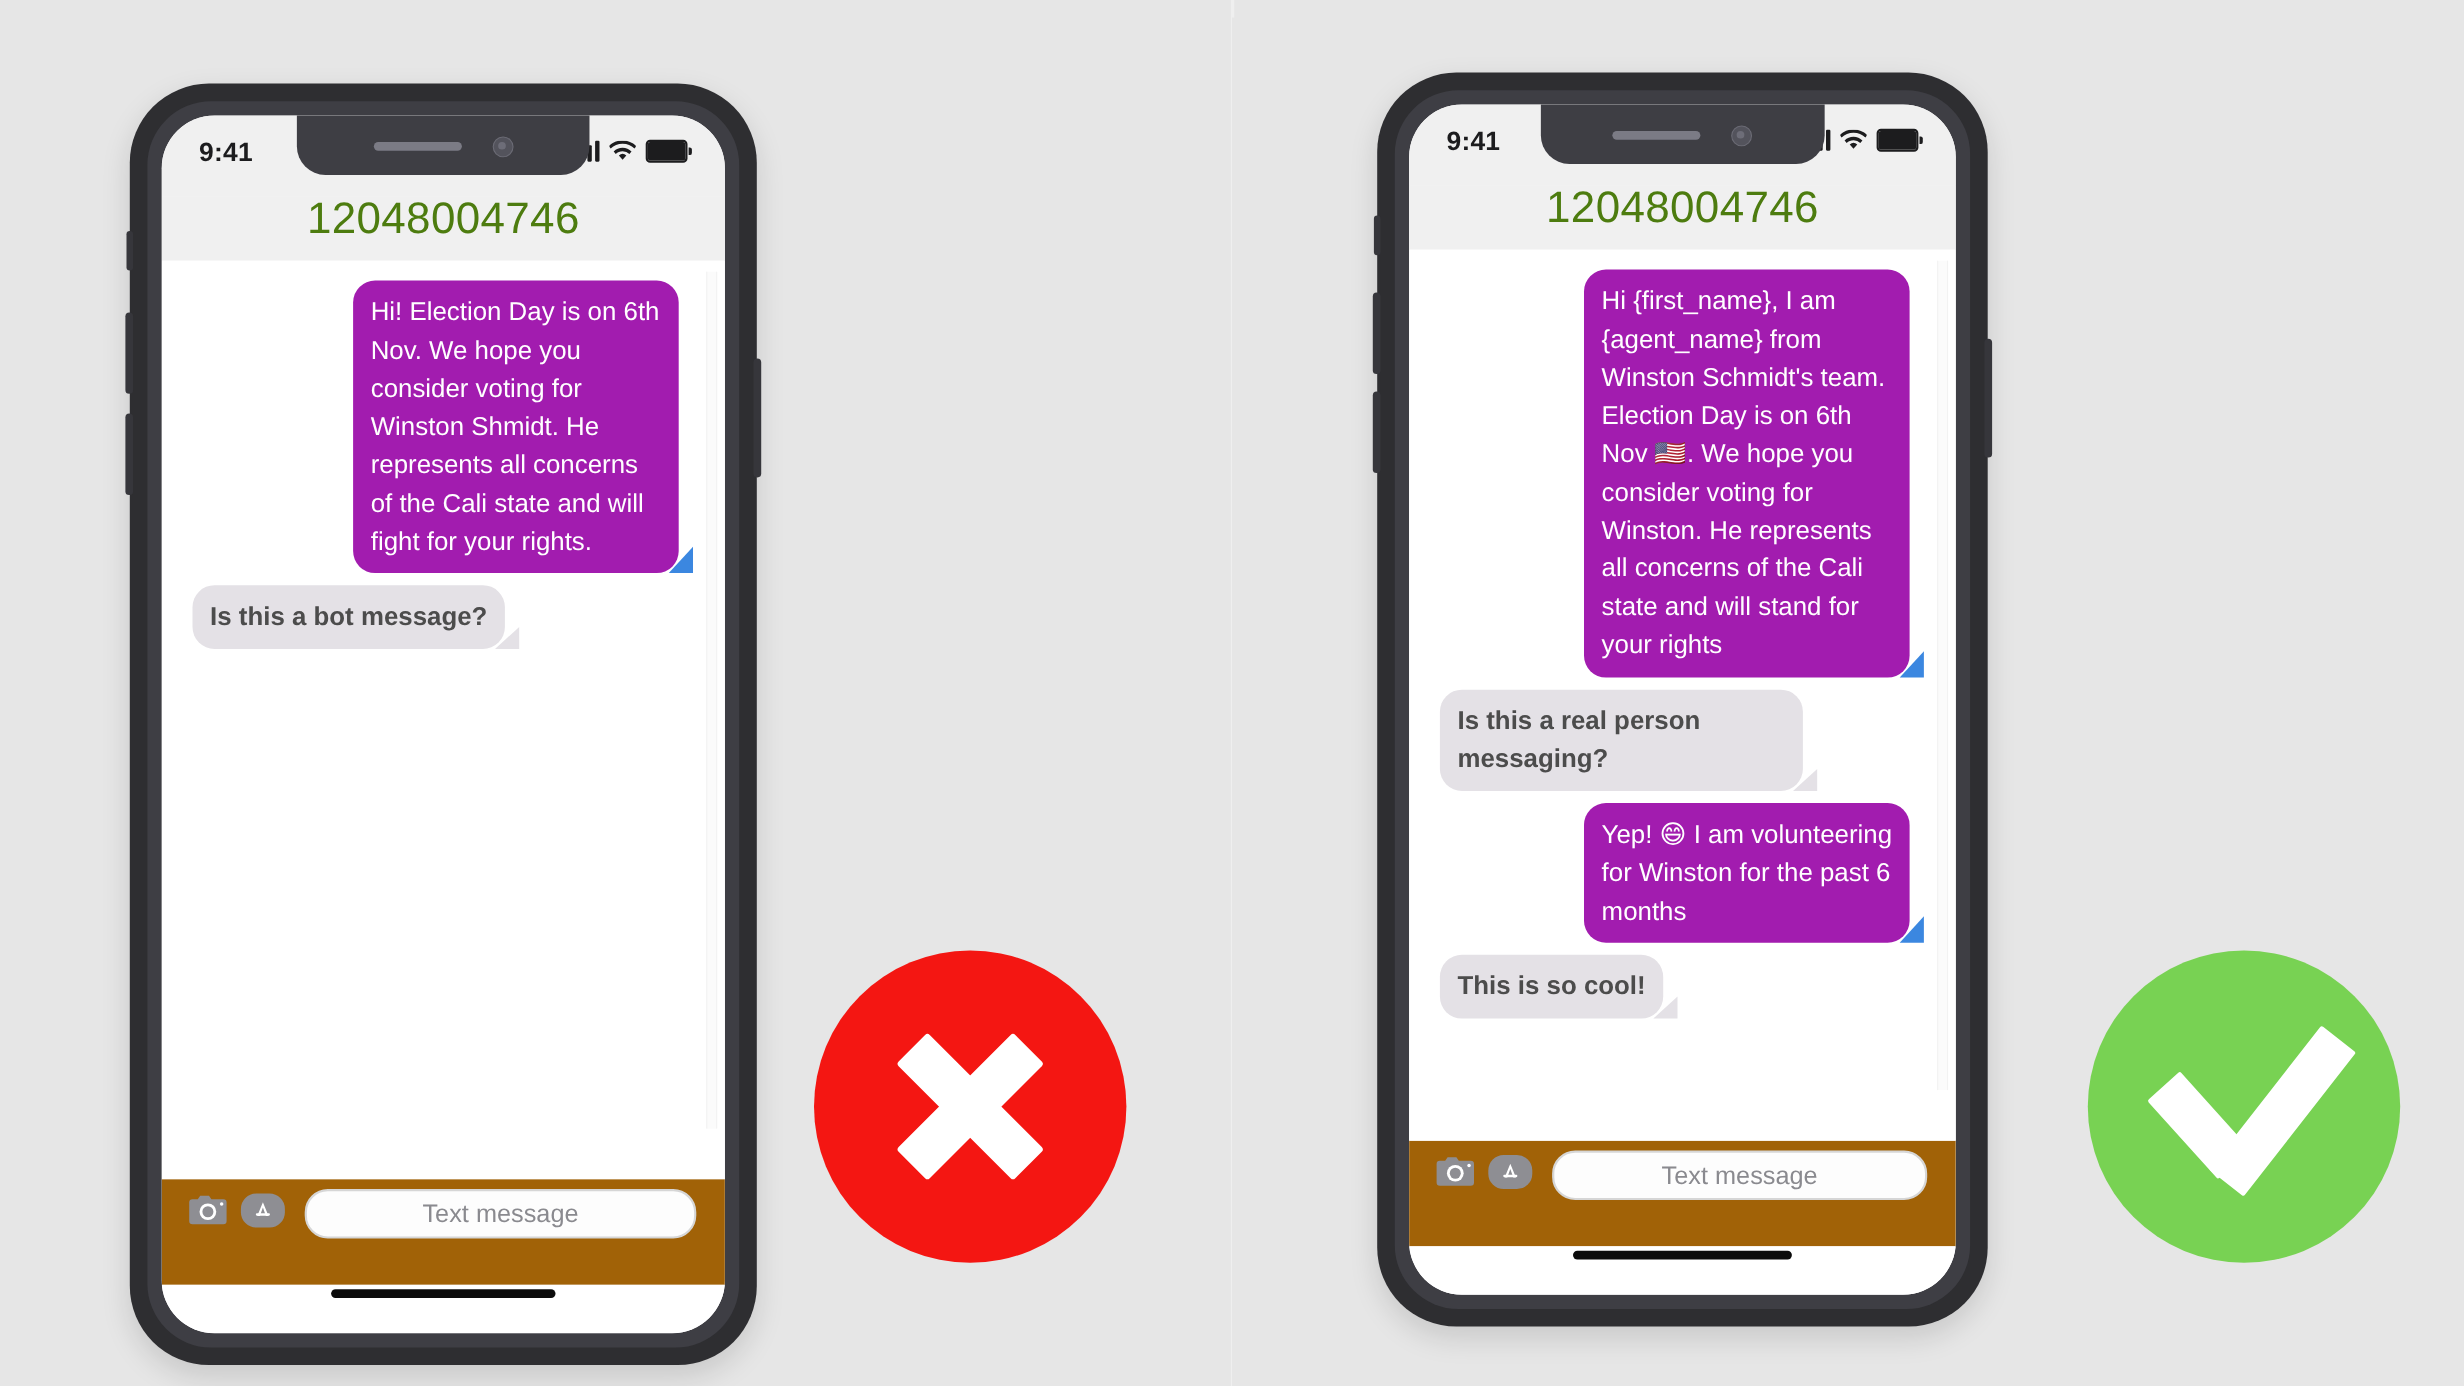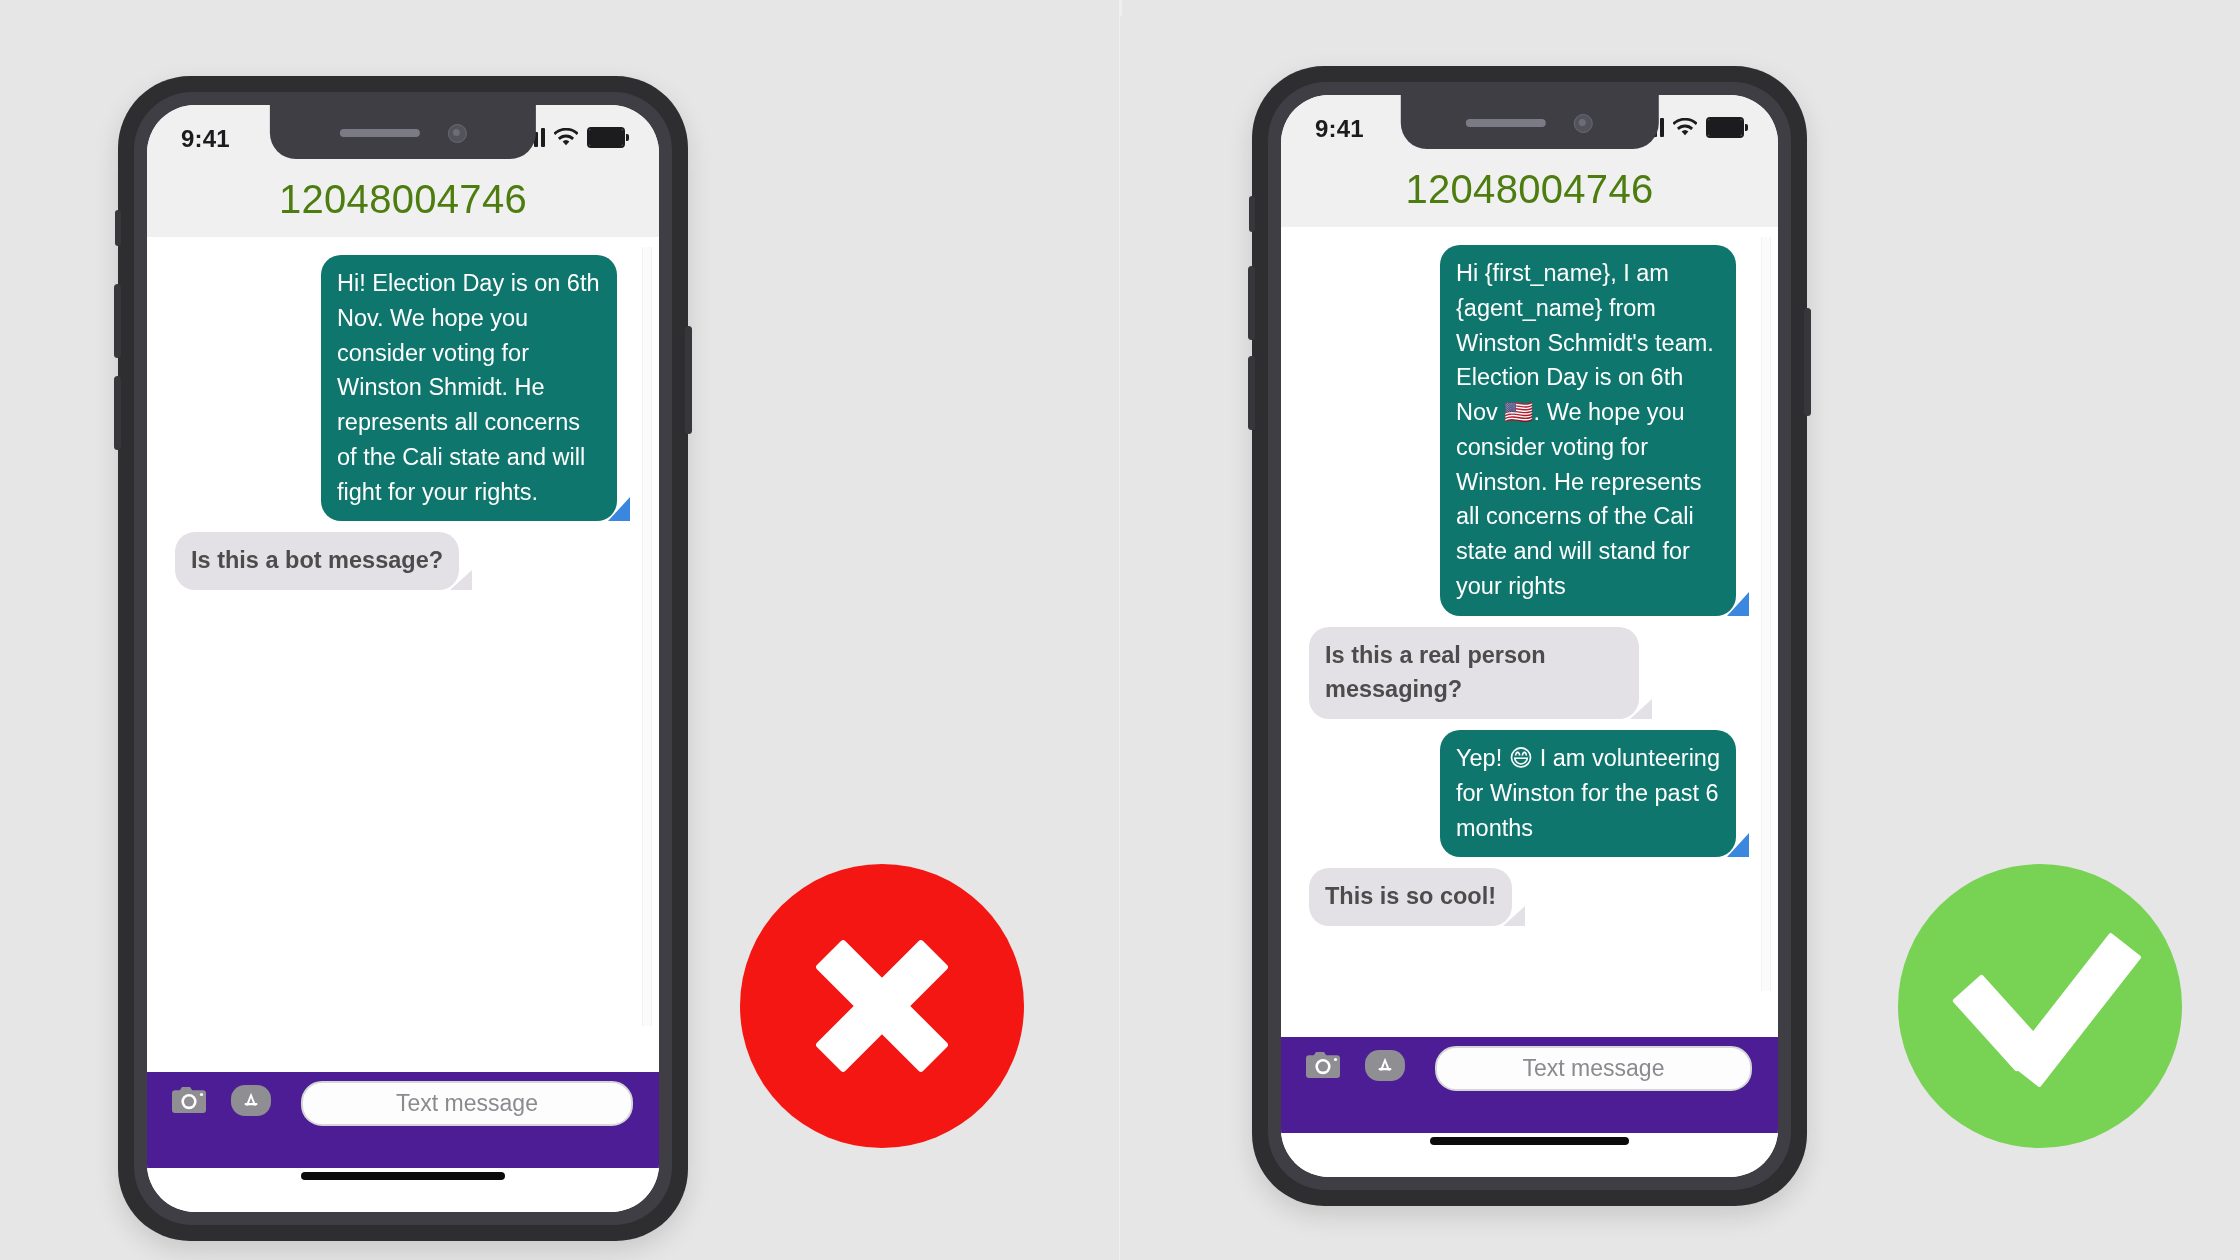--- a/index.html
+++ b/index.html
@@ -120,21 +120,21 @@
     position:relative;
     border-radius:20px;
     padding:11px 16px 12px 16px;
     box-sizing:border-box;
     font-size:23.5px;
     line-height:1.48;
     word-wrap:break-word;
     white-space:pre-wrap;
   }
   .bubble.out{
-    background:#0f766e;color:#ffffff;
+    background:#a21caf;color:#ffffff;
     max-width:296px;
   }
   .bubble.in{
     background:#e4e1e6;color:#4c4c4c;
     max-width:330px;
     font-weight:bold;
   }
   .bubble.out::after{
     content:"";position:absolute;right:-13px;bottom:0;
     width:0;height:0;
@@ -145,25 +145,25 @@
     content:"";position:absolute;left:auto;right:-13px;bottom:0;
     width:0;height:0;
     border-style:solid;border-width:0 0 20px 22px;
     border-color:transparent transparent #e4e1e6 transparent;
   }
   .bubble.in{margin-right:0;}
 
   
   .inputbar{
     flex:0 0 96px;height:96px;
-    background:#4c1d95;
+    background:#a16207;
     display:flex;align-items:flex-start;
     padding:8px 24px 0 22px;
     box-sizing:border-box;
-    gap:22px;
+    gap:10px;
     justify-content:space-between;
   }
   .icon-btn{width:40px;height:40px;display:flex;align-items:center;justify-content:center;flex:0 0 auto;}
   .camera-ic{width:38px;height:30px;position:relative;}
   .appstore-ic{width:40px;height:31px;border-radius:14px;background:#8e8e93;
         display:flex;align-items:center;justify-content:center;}
   .textfield{
     flex:1 1 auto;height:41px;
     border:2px solid #d6d6d6;border-radius:21px;
     background:#fdfdfd;

